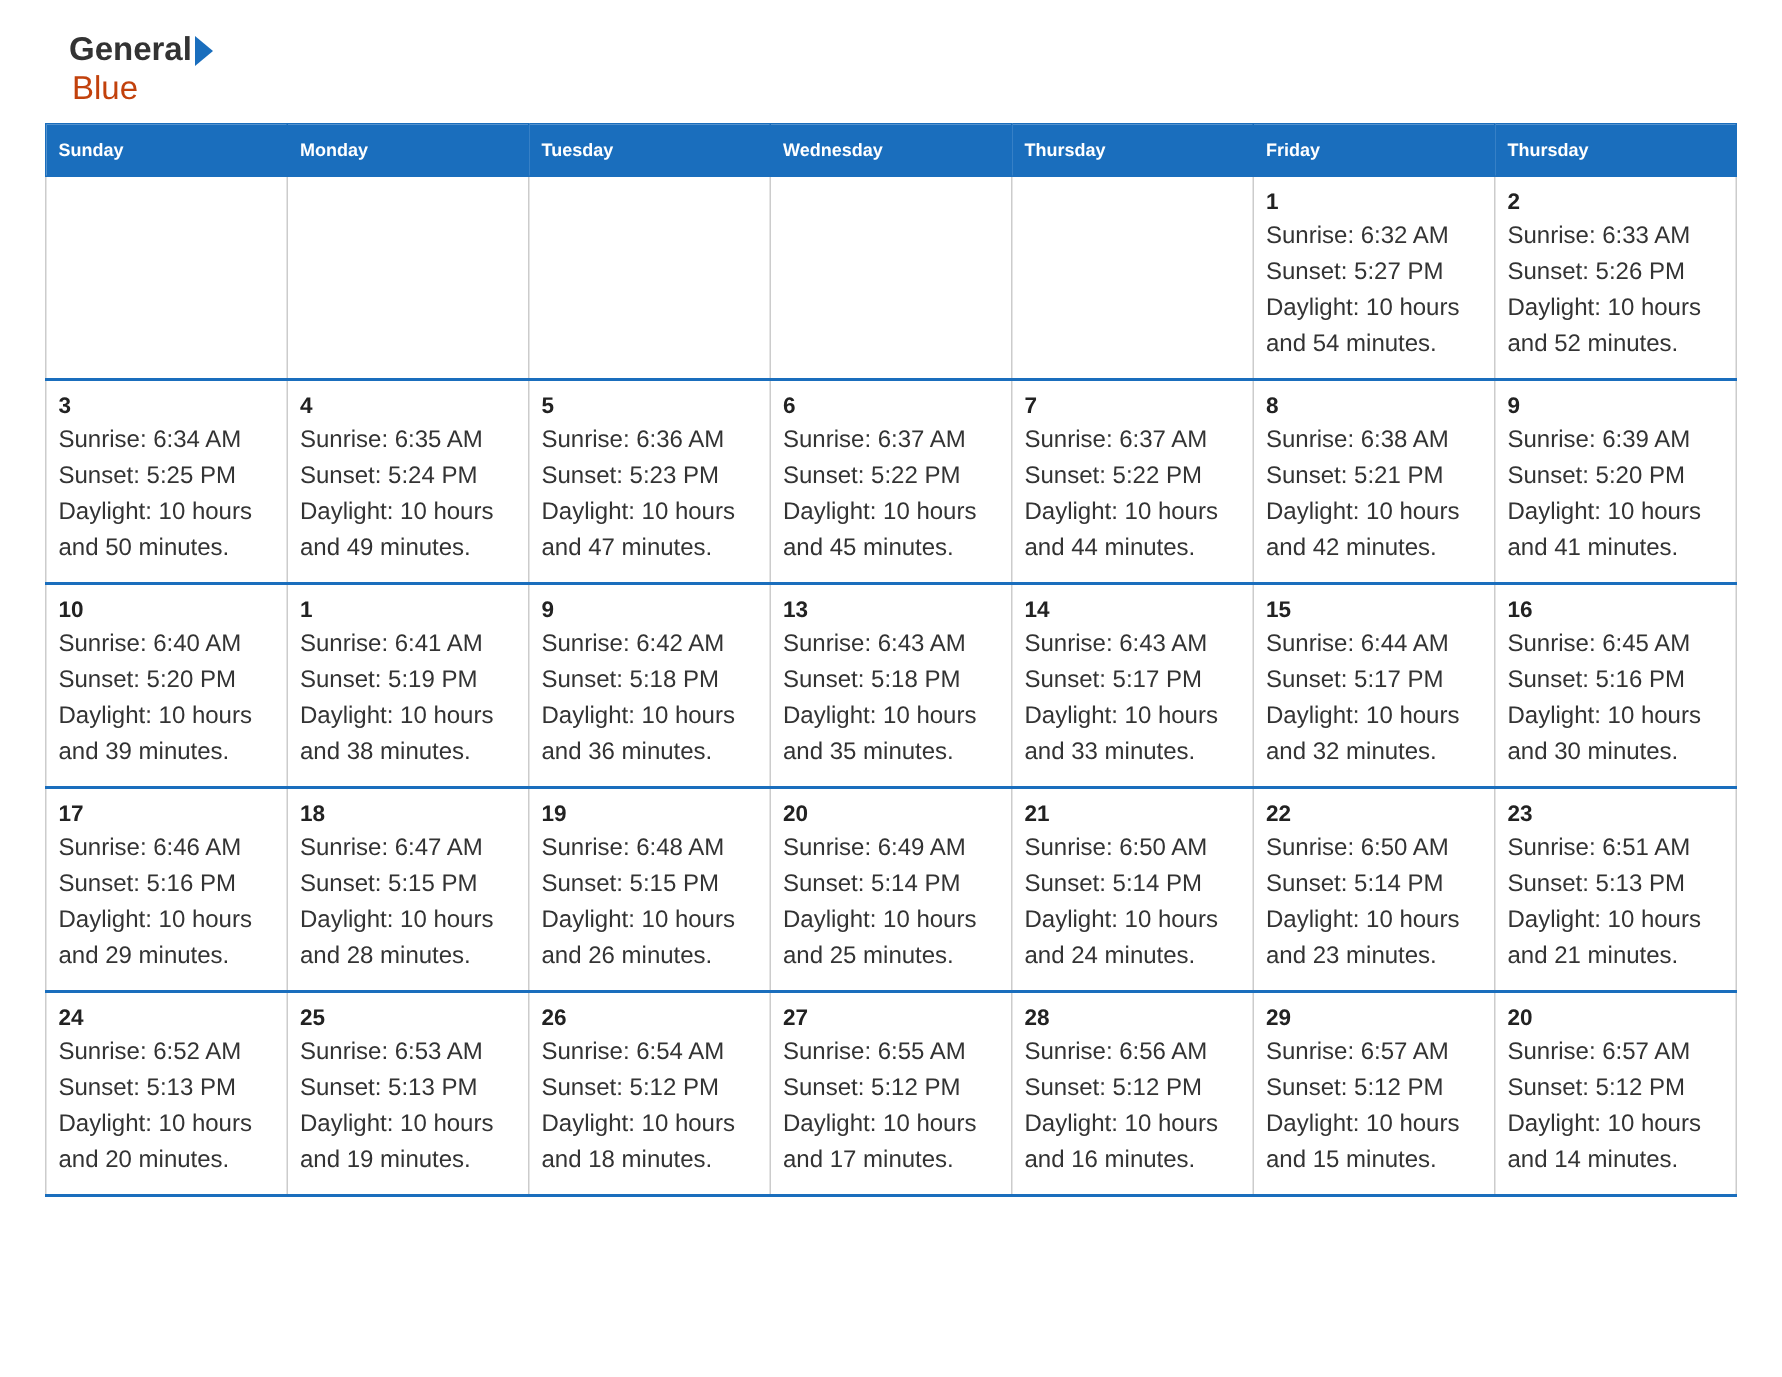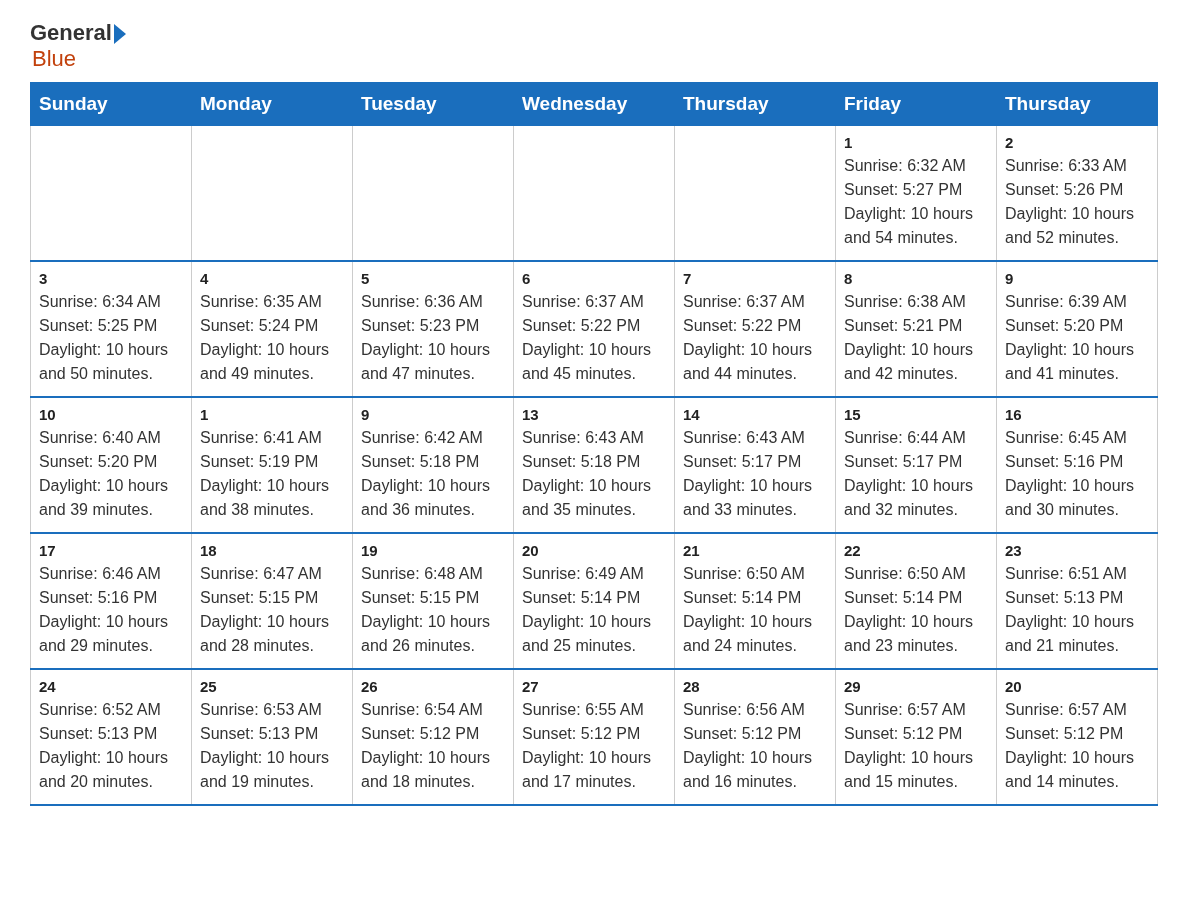--- a/index.html
+++ b/index.html
@@ -8,20 +8,21 @@
       font-family: Arial, sans-serif;
       width: 1188px;
       min-height: 918px;
       padding: 20px 30px;
     }
     .header-area {
       display: flex;
       justify-content: space-between;
       align-items: flex-start;
       margin-bottom: 8px;
+      margin-left: 16px;
     }
     .logo-text-general {
       font-size: 22px;
       font-weight: bold;
       color: #333;
     }
     .logo-arrow {
       width: 0;
       height: 0;
       border-left: 12px solid #1a6ebd;
@@ -60,21 +61,21 @@
       margin-top: 4px;
     }
     .calendar {
       width: 100%;
       border-collapse: collapse;
       margin-top: 10px;
     }
     .calendar thead tr th {
       background-color: #1a6ebd;
       color: #ffffff;
-      font-size: 19px;
+      font-size: 12px;
       font-weight: bold;
       padding: 10px 8px;
       text-align: left;
       border: 1px solid #1a6ebd;
     }
     .calendar tbody tr {
       border-bottom: 2px solid #1a6ebd;
     }
     .calendar tbody tr td {
       vertical-align: top;

